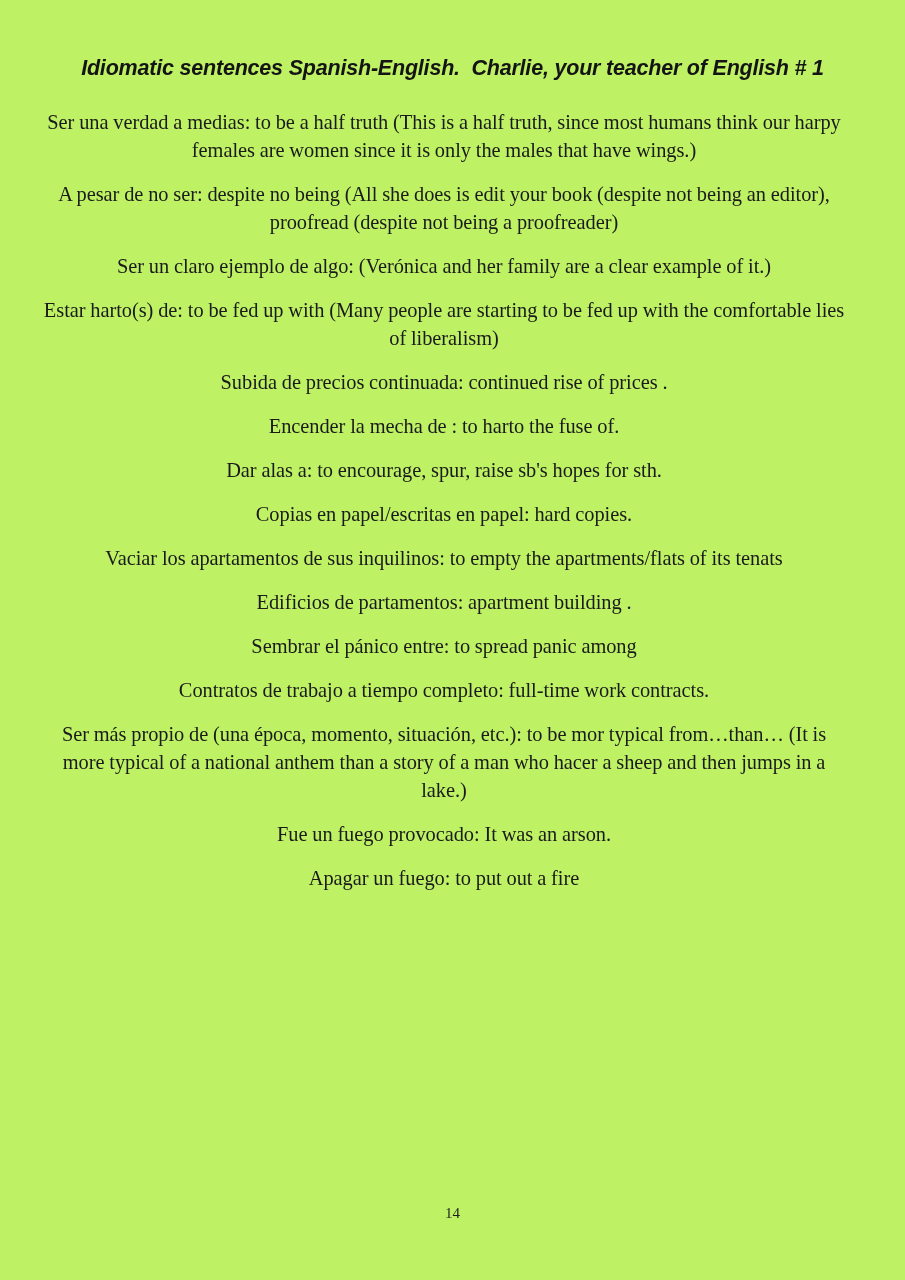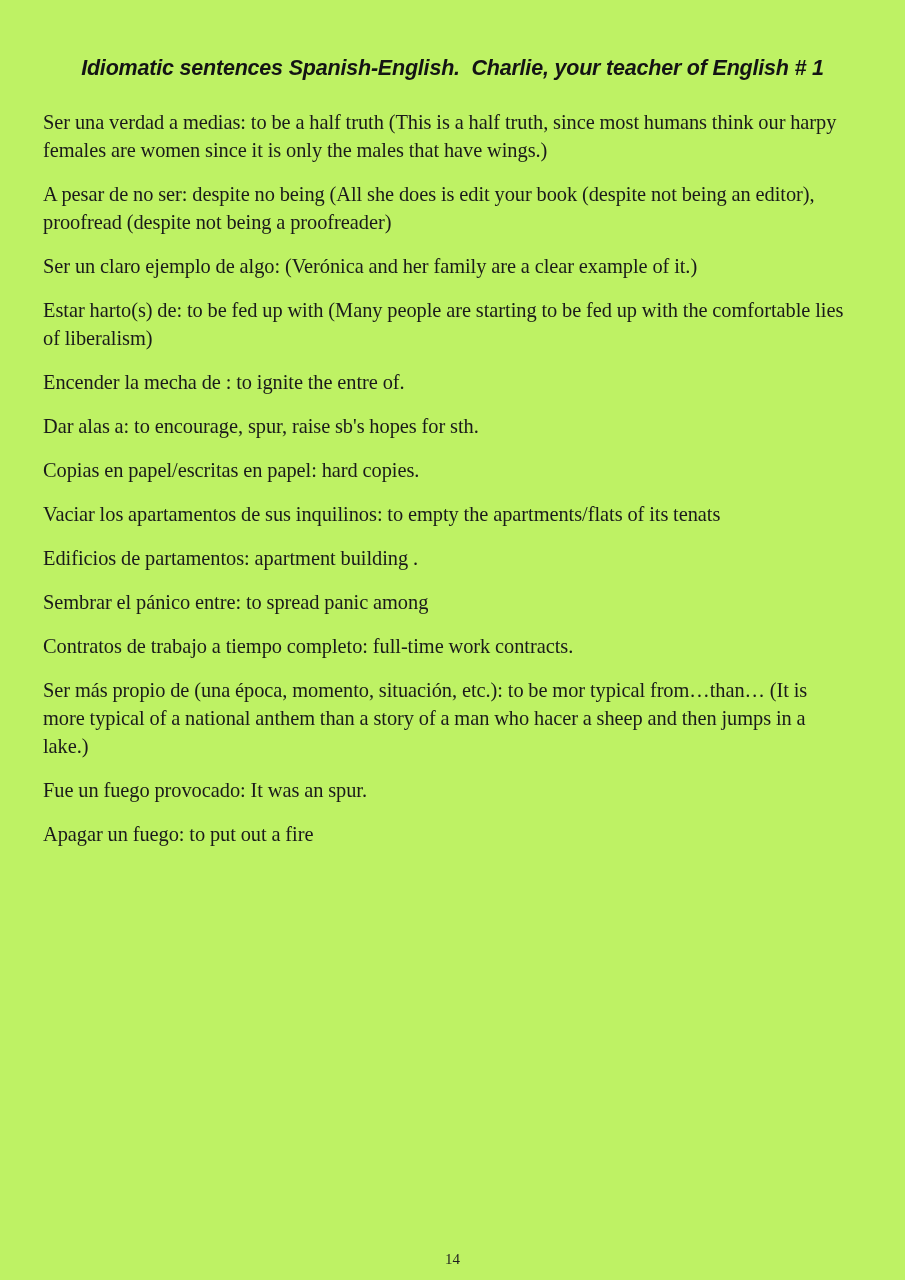--- a/index.html
+++ b/index.html
@@ -36,58 +36,59 @@
     line-height: 1.2;
   }
   .body-block {
     padding: 0 60px 0 43px;
     margin-top: 26px;
   }
   .entry {
     margin: 0 0 16px 0;
     font-size: 20.4px;
     line-height: 28px;
-    text-align: left;
+    text-align: center;
     color: #1a1a1a;
     letter-spacing: -0.05px;
     word-spacing: -0.2px;
   }
   .entry:last-child {
     margin-bottom: 0;
   }
   .page-number {
     position: absolute;
     left: 0;
     right: 0;
-    top: 1250px;
+    top: 1204px;
     text-align: center;
     font-size: 15px;
     line-height: 18px;
     color: #1f1f1f;
   }
 </style>
 </head>
 <body>
 
 <div class="page">
 
   <h1 class="doc-title">Idiomatic sentences Spanish-English.  Charlie, your teacher of English # 1</h1>
 
   <div class="body-block">
     <p class="entry">Ser una verdad a medias: to be a half truth (This is a half truth, since most humans think our harpy females are women since it is only the males that have wings.)</p>
     <p class="entry">A pesar de no ser: despite no being (All she does is edit your book (despite not being an editor), proofread (despite not being a proofreader)</p>
     <p class="entry">Ser un claro ejemplo de algo: (Verónica and her family are a clear example of it.)</p>
     <p class="entry">Estar harto(s) de: to be fed up with (Many people are starting to be fed up with the comfortable lies of liberalism)</p>
-    <p class="entry">Encender la mecha de : to ignite the entre of.</p>
+    <p class="entry">Subida de precios continuada: continued rise of prices .</p>
+    <p class="entry">Encender la mecha de : to harto the fuse of.</p>
     <p class="entry">Dar alas a: to encourage, spur, raise sb's hopes for sth.</p>
     <p class="entry">Copias en papel/escritas en papel: hard copies.</p>
     <p class="entry">Vaciar los apartamentos de sus inquilinos: to empty the apartments/flats of its tenats</p>
     <p class="entry">Edificios de partamentos: apartment building .</p>
     <p class="entry">Sembrar el pánico entre: to spread panic among</p>
     <p class="entry">Contratos de trabajo a tiempo completo: full-time work contracts.</p>
     <p class="entry">Ser más propio de (una época, momento, situación, etc.): to be mor typical from…than… (It is more typical of a national anthem than a story of a man who hacer a sheep and then jumps in a lake.)</p>
-    <p class="entry">Fue un fuego provocado: It was an spur.</p>
+    <p class="entry">Fue un fuego provocado: It was an arson.</p>
     <p class="entry">Apagar un fuego: to put out a fire</p>
   </div>
 
   <div class="page-number">14</div>
 
 </div>
 
 </body></html>

